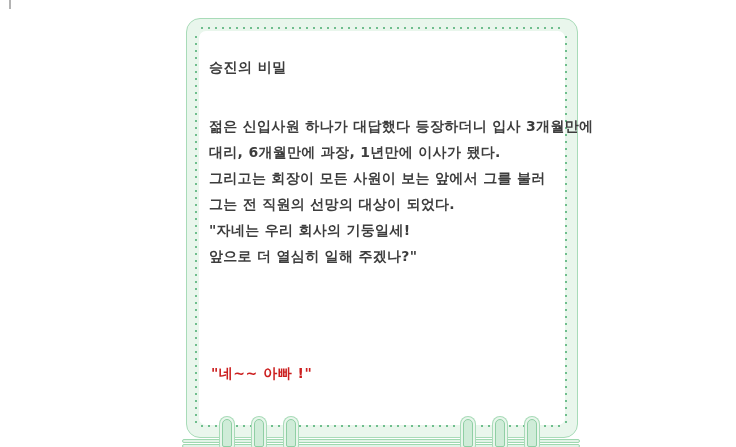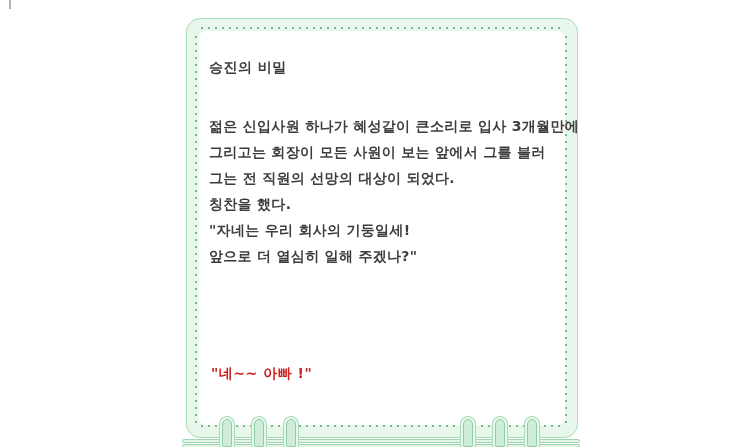--- a/index.html
+++ b/index.html
@@ -86,24 +86,24 @@
 <div class="stage">
 
   <div class="stray"></div>
 
   <div class="card">
     <div class="card-inner"></div>
 
     <div class="note-title">승진의 비밀</div>
 
     <div class="note-body">
-      <div>젊은 신입사원 하나가 혜성같이 큰소리로 입사 3개월만에</div>
+      <div>젊은 신입사원 하나가 대답했다 등장하더니 입사 3개월만에</div>
+      <div>대리, 6개월만에 과장, 1년만에 이사가 됐다.</div>
       <div>그리고는 회장이 모든 사원이 보는 앞에서 그를 불러</div>
       <div>그는 전 직원의 선망의 대상이 되었다.</div>
-      <div>칭찬을 했다.</div>
       <div>"자네는 우리 회사의 기둥일세!</div>
       <div>앞으로 더 열심히 일해 주겠나?"</div>
     </div>
 
     <div class="punchline">"네~~ 아빠 !"</div>
   </div>
 
   <div class="ring r1"></div>
   <div class="ring r2"></div>
   <div class="ring r3"></div>

